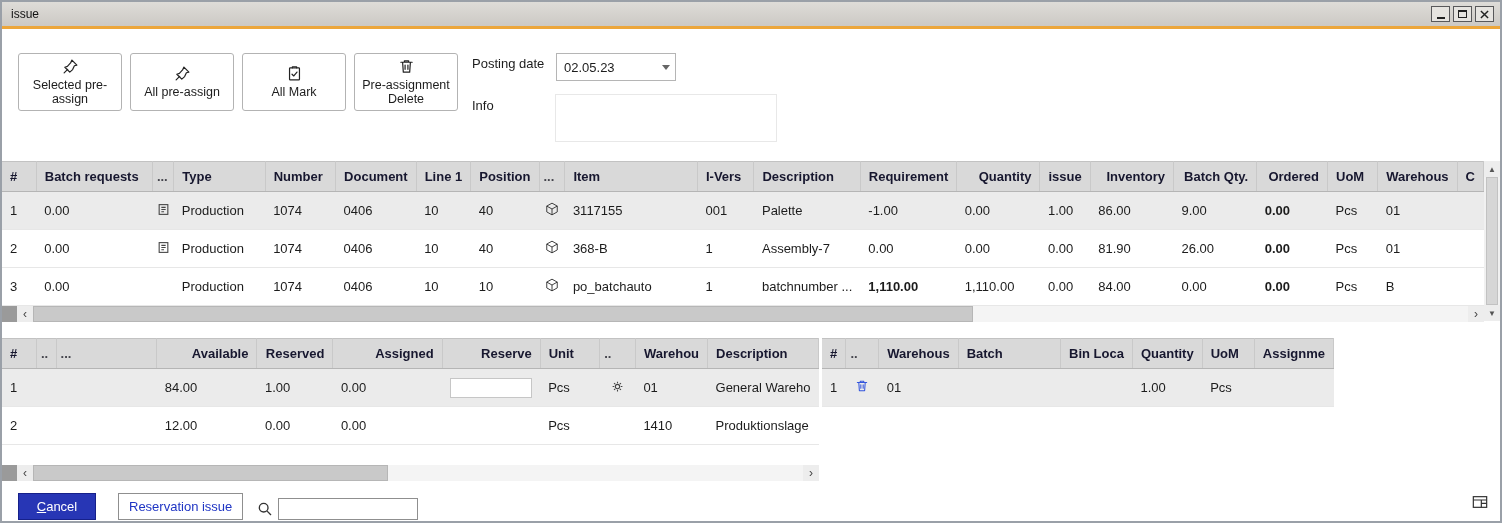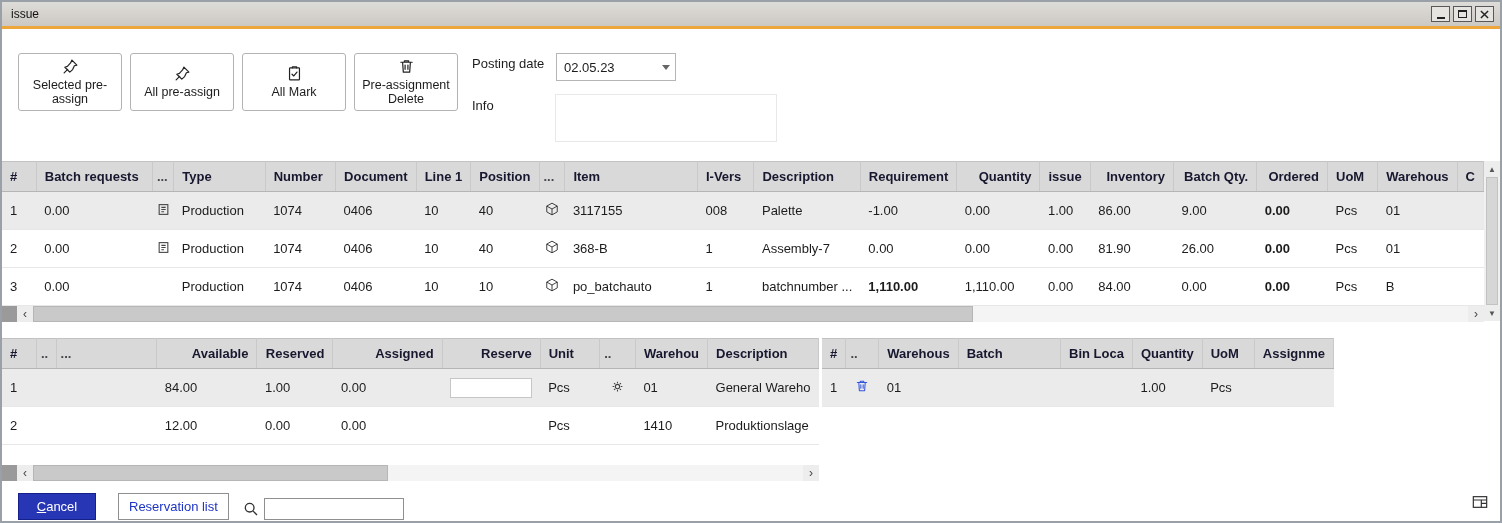--- a/index.html
+++ b/index.html
@@ -223,21 +223,21 @@
             <td class="link">0406</td>
             <td class="link">10</td>
             <td class="link">40</td>
             <td class="c-icon"><span class="icon">
                   <svg width="14" height="14" viewBox="0 0 24 24" fill="none" stroke="#333" stroke-width="1.6">
                     <path d="M12 2l9 5v10l-9 5-9-5V7z"></path>
                     <path d="M3 7l9 5 9-5M12 12v10"></path>
                   </svg>
                 </span></td>
             <td class="link">3117155</td>
-            <td>008</td>
+            <td>001</td>
             <td>Palette</td>
             <td class="num green">-1.00</td>
             <td class="num">0.00</td>
             <td class="num red">1.00</td>
             <td class="num">86.00</td>
             <td class="num">9.00</td>
             <td class="num navy">0.00</td>
             <td>Pcs</td>
             <td>01</td>
             <td></td>
@@ -438,21 +438,21 @@
           </tr>
         </tbody>
       </table>
     </div>
   </div>
 
   <div class="footer">
     <button class="btn-cancel">
         <span>Cancel</span>
       </button>
-    <button class="btn-secondary">Reservation list</button>
+    <button class="btn-secondary">Reservation issue</button>
     <div class="search-wrap">
       <span class="icon">
         <svg width="16" height="16" viewBox="0 0 24 24" fill="none" stroke="#333" stroke-width="2">
             <circle cx="10" cy="10" r="6.5"></circle>
             <path d="M15.2 15.2L21 21"></path>
           </svg>
       </span>
       <input class="search-input" value="" style="">
     </div>
   </div>

